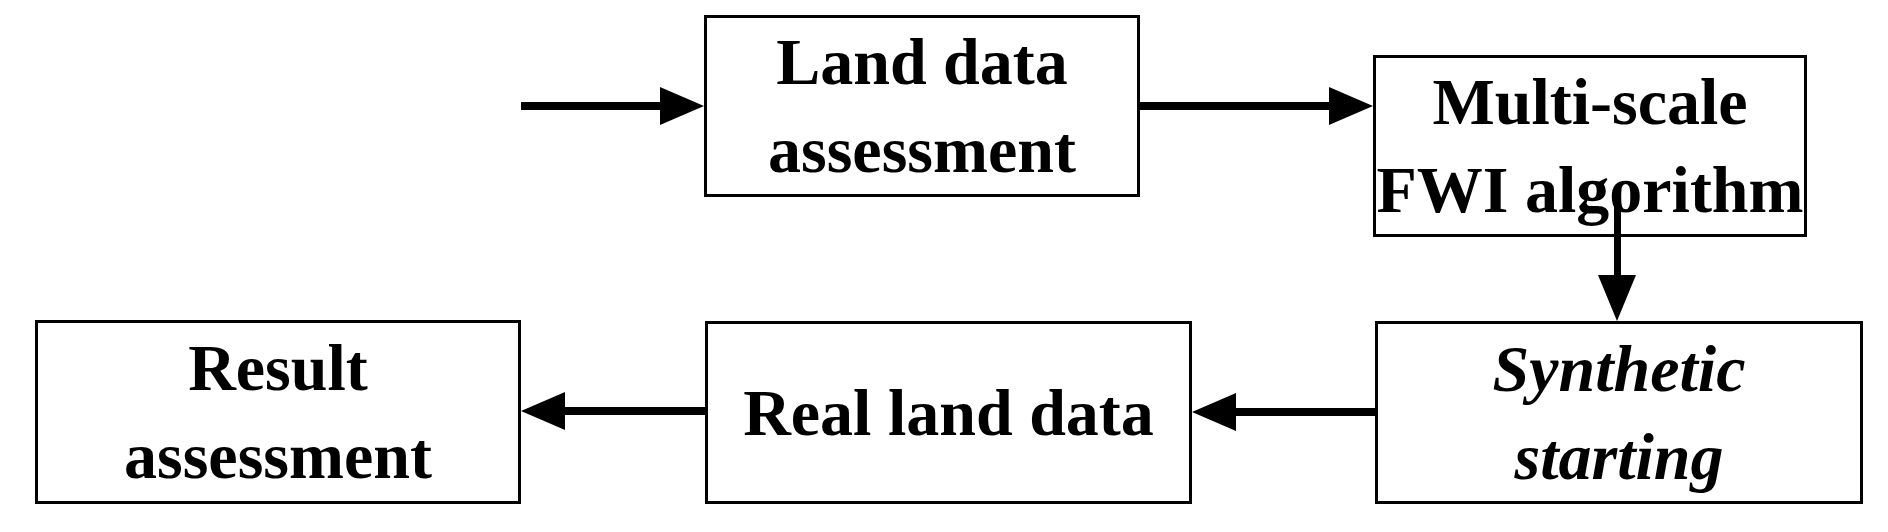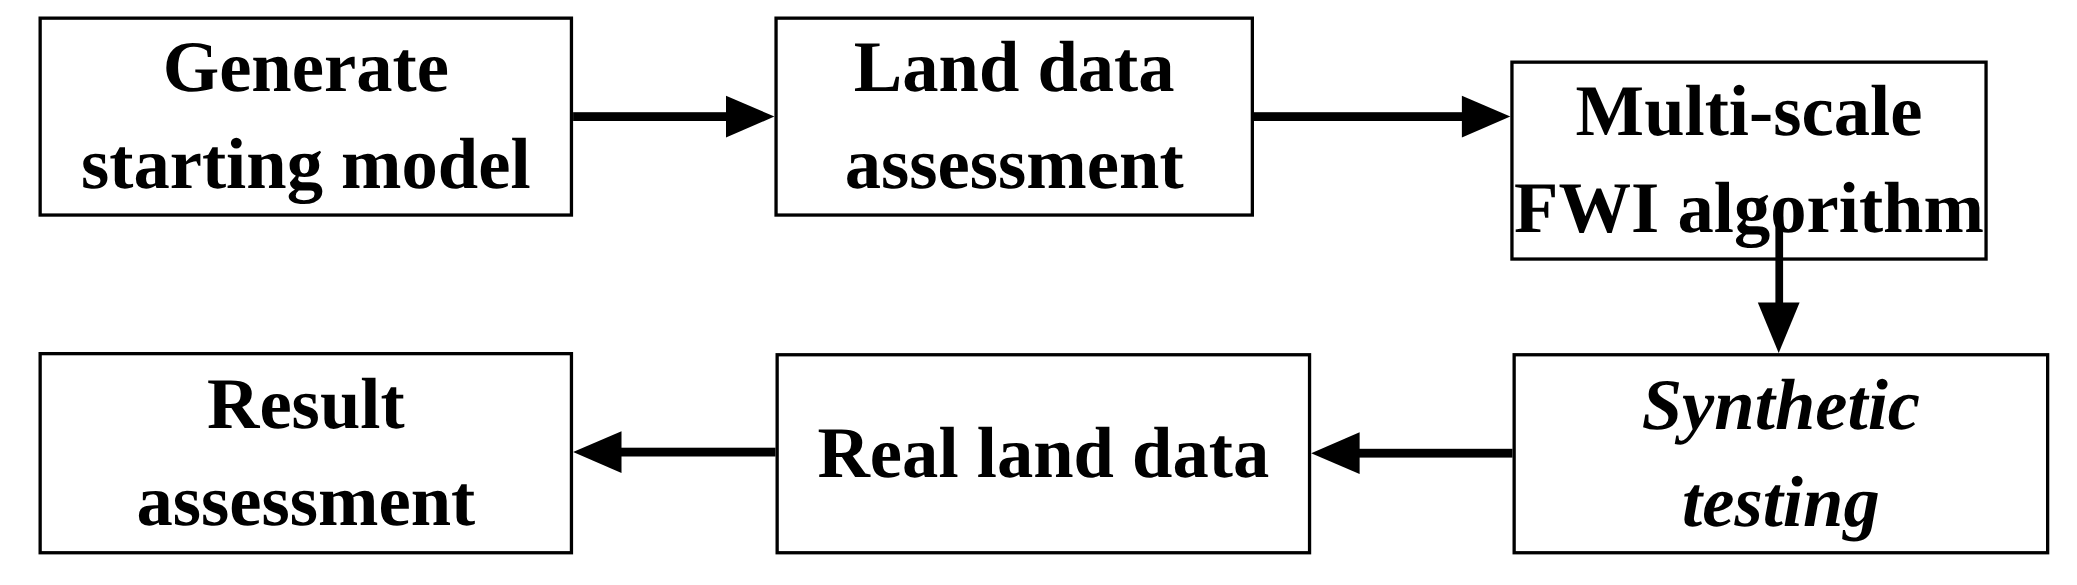--- a/index.html
+++ b/index.html
@@ -67,38 +67,34 @@
     border-left: 19px solid transparent;
     border-right: 19px solid transparent;
     border-top: 46px solid #000000;
   }
 </style>
 </head>
 <body>
 
 <div class="canvas">
 
-  <div class="node" style="left:35px; top:15px; width:486px; height:182px;">
-    <span class="line">Generate</span>
-    <span class="line">starting model</span>
-  </div>
 
   <div class="node" style="left:704px; top:15px; width:436px; height:182px;">
     <span class="line">Land data</span>
     <span class="line">assessment</span>
   </div>
 
   <div class="node" style="left:1373px; top:15px; width:434px; height:182px;margin-top:40px;">
     <span class="line">Multi-scale</span>
     <span class="line">FWI algorithm</span>
   </div>
 
   <div class="node" style="left:1375px; top:321px; width:488px; height:183px;font-style:italic;">
     <span class="line">Synthetic</span>
-    <span class="line">testing</span>
+    <span class="line">starting</span>
   </div>
 
   <div class="node" style="left:705px; top:321px; width:487px; height:183px;gap:40px;">
     <span class="line">Real land data</span>
   </div>
 
   <div class="node" style="left:35px; top:320px; width:486px; height:184px;">
     <span class="line">Result</span>
     <span class="line">assessment</span>
   </div>

